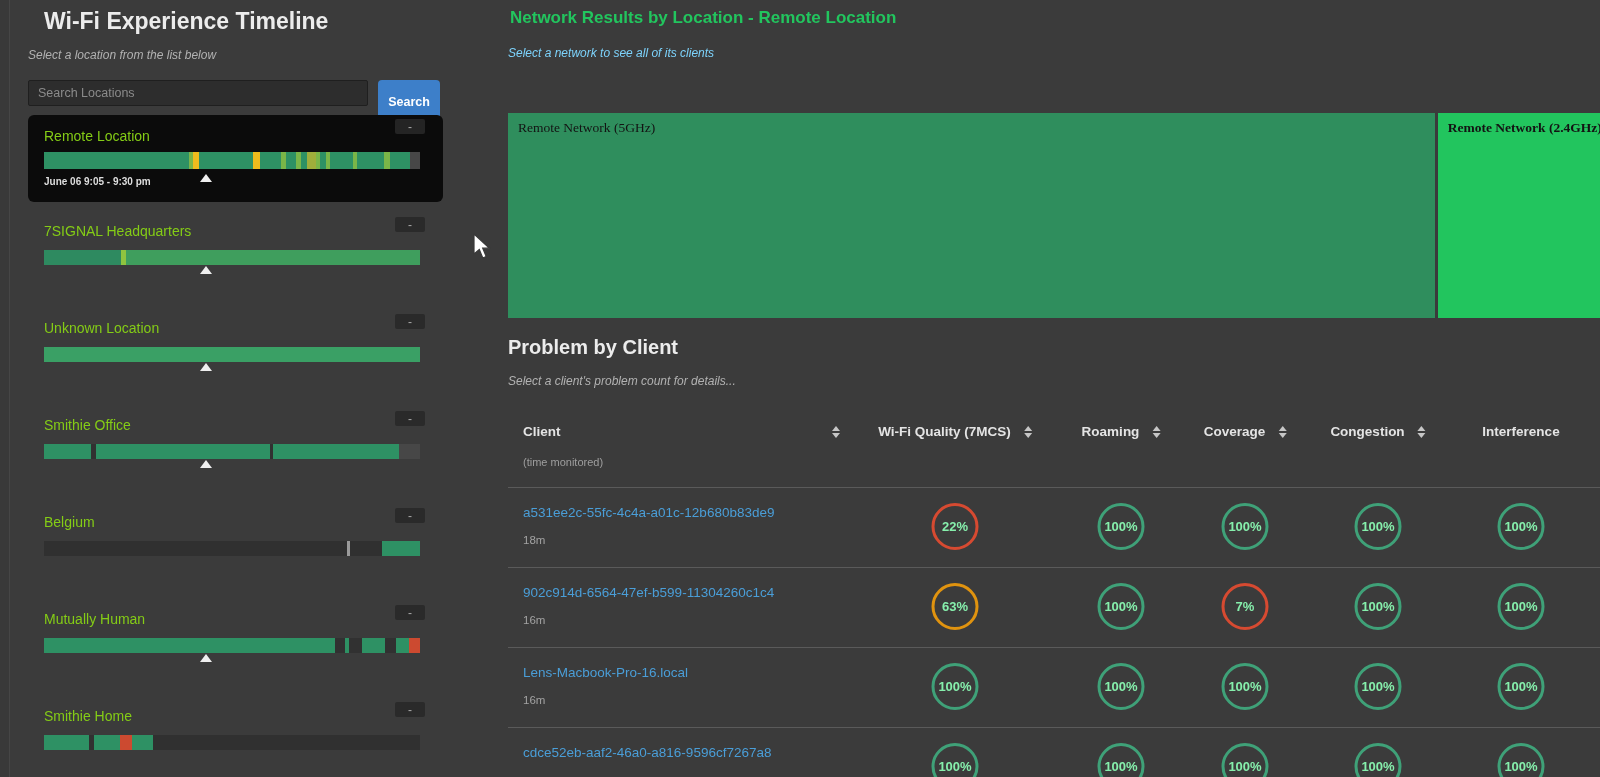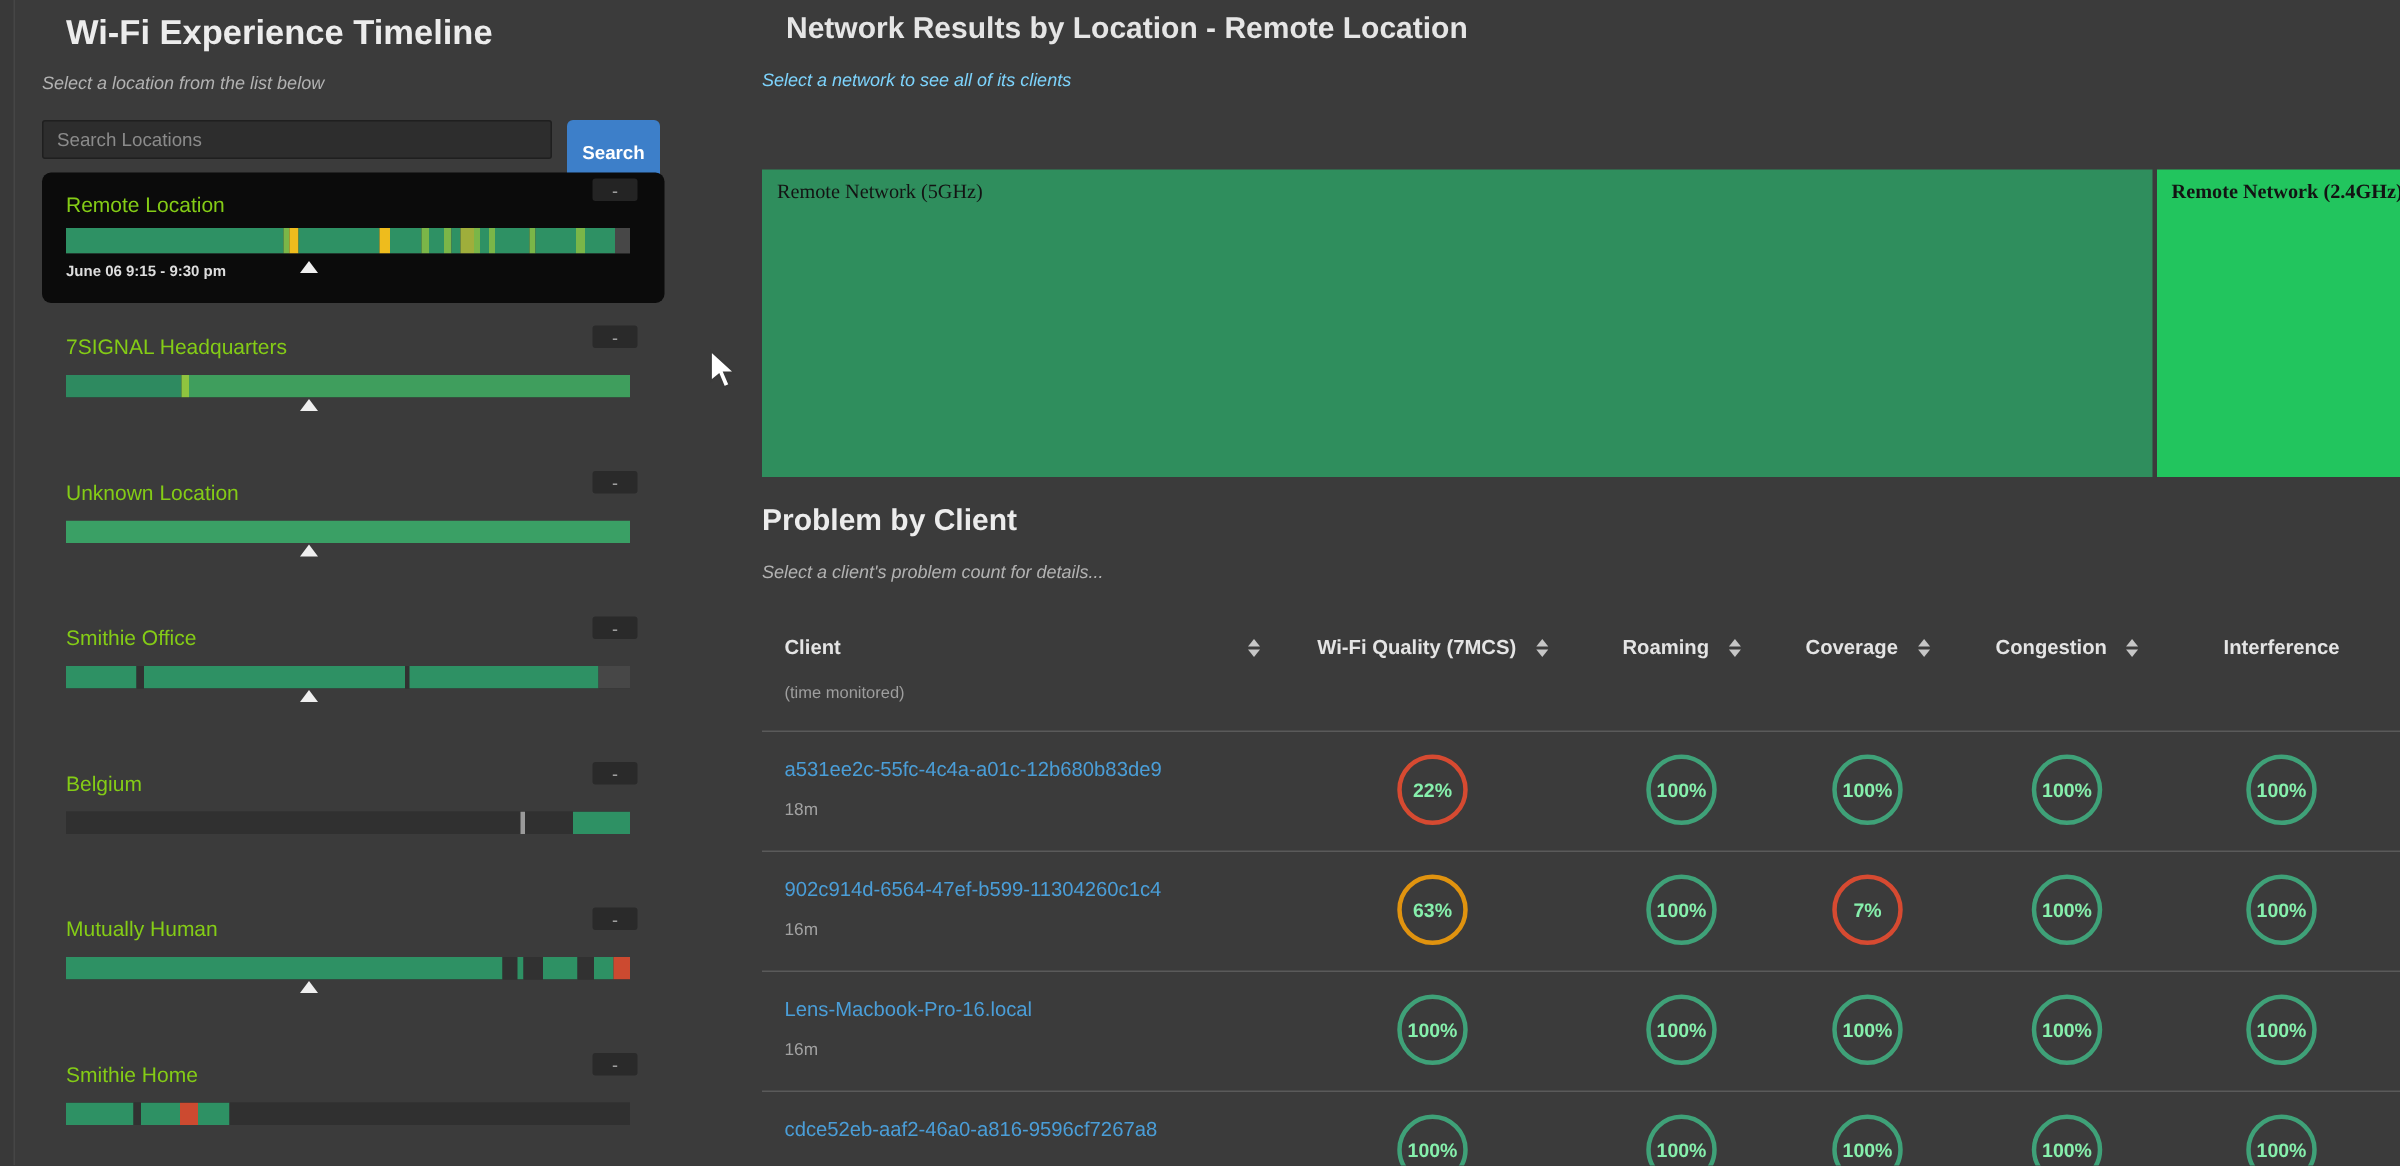--- a/index.html
+++ b/index.html
@@ -39,21 +39,21 @@
   .selected .loc-bar { height:17px; }
   .seg { height:100%; flex-shrink:0; }
   .loc-date { position:absolute; left:16px; top:61px; font-size:10px; font-weight:bold; color:#dedede; }
   .marker { position:absolute; top:53px; width:0; height:0;
     border-left:6px solid transparent; border-right:6px solid transparent;
     border-bottom:8px solid #efefef; }
   .selected .marker { top:59px; }
 
   
   .main { position:absolute; left:470px; top:0; width:1130px; height:777px; }
-  .main-title { position:absolute; left:54px; top:8px; font-size:20px; font-weight:bold; color:#e5e5e5; }
+  .main-title { position:absolute; left:40px; top:8px; font-size:17px; font-weight:bold; color:#22c55e; }
   .main-sub { position:absolute; left:38px; top:46px; font-style:italic; font-size:12px; color:#7dd3fc; }
 
   .treemap { position:absolute; left:38px; top:113px; width:1092px; height:205px; display:flex; gap:3px; }
   .tm-block { height:100%; overflow:hidden; cursor:pointer; }
   .tm-label { font-family:"Liberation Serif", serif; font-size:13.5px; color:#131313;
     padding:7px 0 0 10px; white-space:nowrap; }
 
   .prob-title { position:absolute; left:38px; top:336px; font-size:20px; font-weight:bold; color:#ececec; }
   .prob-sub { position:absolute; left:38px; top:374px; font-style:italic; font-size:12px; color:#b2b2b2; }
 
@@ -114,21 +114,21 @@
           <div class="seg" style="width: 1%; background: rgb(122, 182, 72);"></div>
           <div class="seg" style="width: 1.5%; background: rgb(46, 145, 100);"></div>
           <div class="seg" style="width: 1.2%; background: rgb(122, 182, 72);"></div>
           <div class="seg" style="width: 6%; background: rgb(46, 145, 100);"></div>
           <div class="seg" style="width: 1.2%; background: rgb(122, 182, 72);"></div>
           <div class="seg" style="width: 7%; background: rgb(46, 145, 100);"></div>
           <div class="seg" style="width: 1.8%; background: rgb(122, 182, 72);"></div>
           <div class="seg" style="width: 5.3%; background: rgb(46, 145, 100);"></div>
           <div class="seg" style="width: 2.5%; background: rgb(71, 71, 71);"></div>
         </div>
-        <div class="loc-date">June 06 9:15 - 9:30 pm</div>
+        <div class="loc-date">June 06 9:05 - 9:30 pm</div>
         <div class="marker" style="left: 171.68px;"></div>
       </div>
       <div class="loc-item">
         <button class="minus-btn">-</button>
         <div class="loc-name">7SIGNAL Headquarters</div>
         <div class="loc-bar">
           <div class="seg" style="width: 20.5%; background: rgb(46, 138, 96);"></div>
           <div class="seg" style="width: 1.3%; background: rgb(143, 196, 63);"></div>
           <div class="seg" style="width: 78.2%; background: rgb(63, 158, 93);"></div>
         </div>

